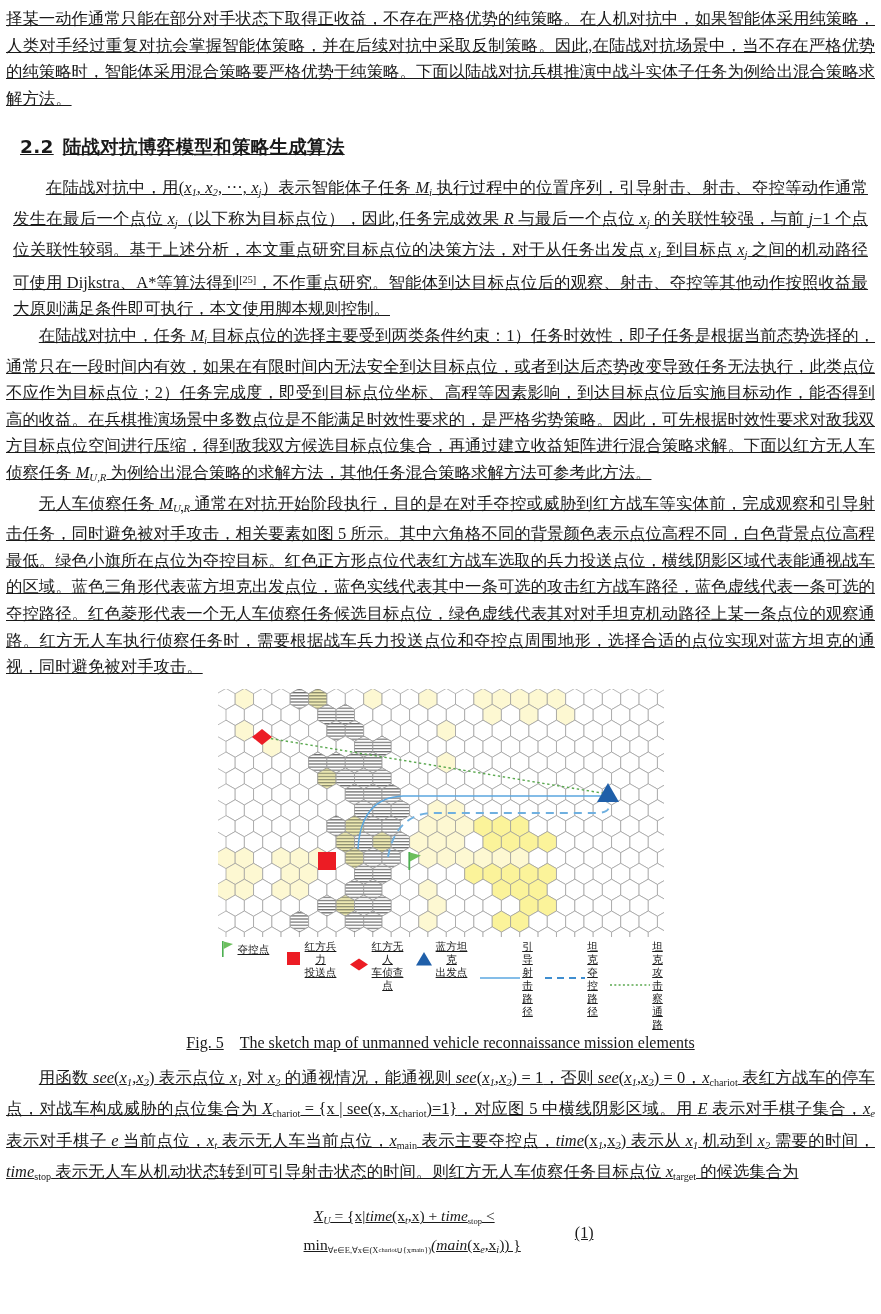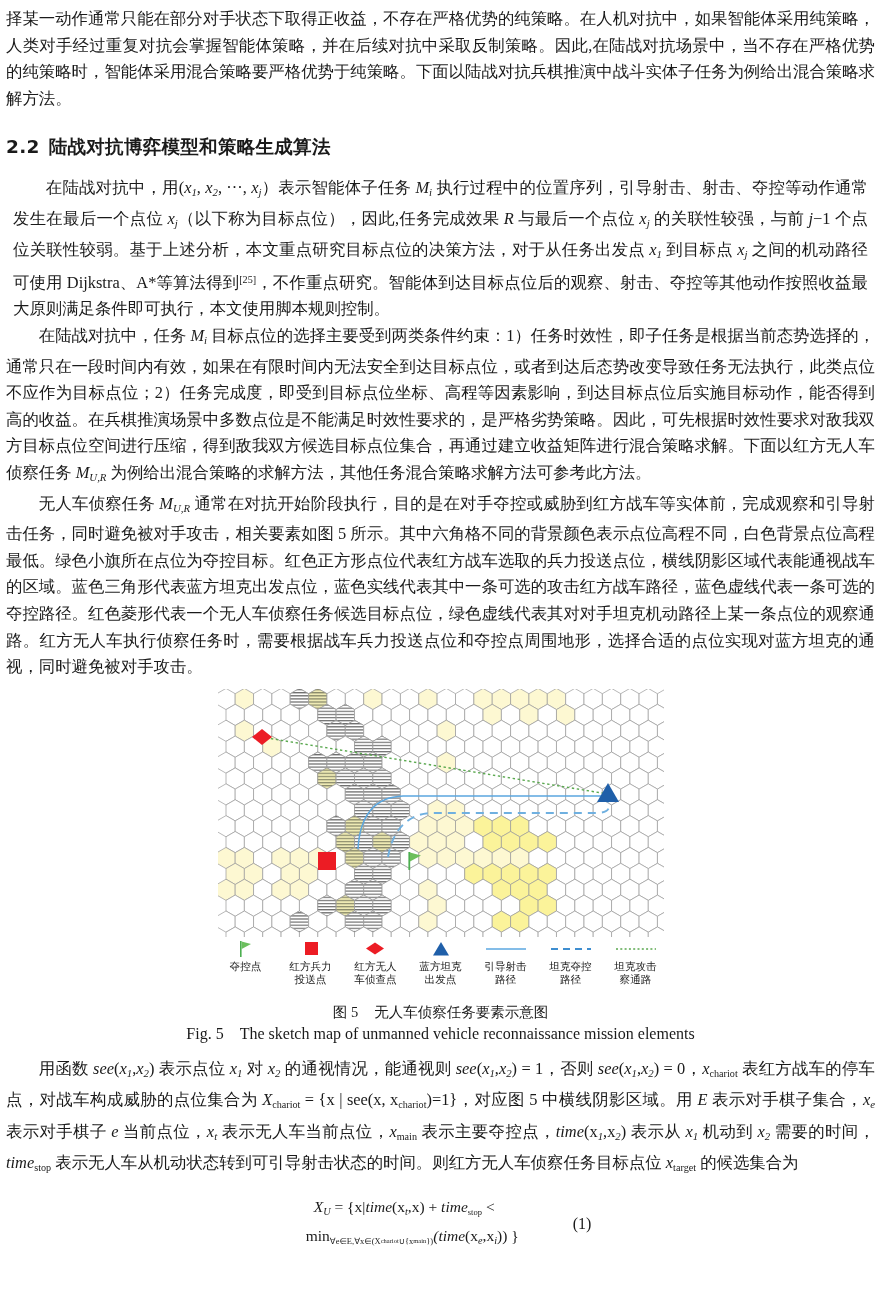--- a/index.html
+++ b/index.html
@@ -14,20 +14,21 @@
     color: #1a1a1a;
     overflow: hidden;
     position: relative;
   }
   .page {
     width: 881px;
     height: 1314px;
     position: relative;
     padding: 0;
     box-sizing: border-box;
+    text-decoration: underline;
   }
   .body-text {
     font-size: 16.4px;
     line-height: 26.6px;
     text-align: justify;
     text-justify: inter-ideograph;
     margin: 0;
     letter-spacing: 0px;
   }
   .indent { text-indent: 2em; }
@@ -73,21 +74,21 @@
   .legend {
     width: 446px;
     margin: 2px auto 0 auto;
     display: flex;
     justify-content: space-between;
     align-items: flex-start;
   }
   .legend-item {
     width: 56px;
     display: flex;
-    flex-direction: column;
+    flex-direction: row;
     align-items: center;
   }
   .legend-sym {
     height: 20px;
     display: flex;
     align-items: center;
     justify-content: center;
   }
   .legend-label {
     font-size: 10.6px;
@@ -142,21 +143,21 @@
 <body>
 
 <div class="page">
 
   <div class="blk-top">
     <p class="body-text">择某一动作通常只能在部分对手状态下取得正收益，不存在严格优势的纯策略。在人机对抗中，如果智能体采用纯策略，人类对手经过重复对抗会掌握智能体策略，并在后续对抗中采取反制策略。因此,在陆战对抗场景中，当不存在严格优势的纯策略时，智能体采用混合策略要严格优势于纯策略。下面以陆战对抗兵棋推演中战斗实体子任务为例给出混合策略求解方法。</p>
   </div>
 
   <div class="gap-before-heading"></div>
 
-  <div style="padding:0 6px;">
+  <div style="padding:0 20px;">
     <h2 class="section-heading"><span>2.2</span><span style="display:inline-block;width:9px"></span><span>陆战对抗博弈模型和策略生成算法</span></h2>
   </div>
 
   <div class="gap-after-heading"></div>
 
   <div style="padding:0 13px;">
     <p class="body-text indent"><span>在陆战对抗中，用(</span><i>x</i><span class="sub">1</span><span>, </span><i>x</i><span class="sub">2</span><span>, ···, </span><i>x</i><span class="sub">j</span><span>）表示智能体子任务 </span><i>M</i><span class="sub">i</span><span> 执行过程中的位置序列，引导射击、射击、夺控等动作通常发生在最后一个点位 </span><i>x</i><span class="sub">j</span><span>（以下称为目标点位），因此,任务完成效果 </span><i>R</i><span> 与最后一个点位 </span><i>x</i><span class="sub">j</span><span> 的关联性较强，与前 </span><i>j</i><span>−1 个点位关联性较弱。基于上述分析，本文重点研究目标点位的决策方法，对于从任务出发点 </span><i>x</i><span class="sub">1</span><span> 到目标点 </span><i>x</i><span class="sub">j</span><span> 之间的机动路径可使用 Dijkstra、A*等算法得到</span><span class="sup">[25]</span><span>，不作重点研究。智能体到达目标点位后的观察、射击、夺控等其他动作按照收益最大原则满足条件即可执行，本文使用脚本规则控制。</span></p>
   </div>
 
   <div style="padding:0 6px;">
@@ -716,31 +717,30 @@
           <svg width="44" height="18" viewBox="0 0 44 18">
               <line x1="2" y1="9" x2="42" y2="9" stroke="#5aa84f" stroke-width="1.5" stroke-dasharray="2 2.3"></line>
             </svg>
         </div>
         <div class="legend-label">坦克攻击
 察通路</div>
       </div>
 
     </div>
 
-    <div class="caption-cn"><span>图 5</span><span class="cap-space"></span><span>无人车侦察任务要素示意图</span></div>
 
     <div class="caption-en"><span>Fig. 5</span><span class="cap-space"></span><span>The sketch map of unmanned vehicle reconnaissance mission elements</span></div>
   </div>
 
   <div style="padding:12px 6px 0 6px;">
     <p class="body-text indent"><span>用函数 </span><i>see</i><span>(</span><i>x</i><span class="sub">1</span><span>,</span><i>x</i><span class="sub">2</span><span>)</span><span> 表示点位 </span><i>x</i><span class="sub">1</span><span> 对 </span><i>x</i><span class="sub">2</span><span> 的通视情况，能通视则 </span><i>see</i><span>(</span><i>x</i><span class="sub">1</span><span>,</span><i>x</i><span class="sub">2</span><span>)</span> = 1<span>，否则 </span><i>see</i><span>(</span><i>x</i><span class="sub">1</span><span>,</span><i>x</i><span class="sub">2</span><span>)</span> = 0<span>，</span><i>x</i><span class="subr">chariot</span><span> 表红方战车的停车点，对战车构成威胁的点位集合为 </span><i>X</i><span class="subr">chariot</span><span> = {x | see(x, x</span><span class="subr">chariot</span><span>)=1}</span><span>，对应图 5 中横线阴影区域。用 </span><i>E</i><span> 表示对手棋子集合，</span><i>x</i><span class="sub">e</span><span> 表示对手棋子 </span><i>e</i><span> 当前点位，</span><i>x</i><span class="sub">t</span><span> 表示无人车当前点位，</span><i>x</i><span class="subr">main</span><span> 表示主要夺控点，</span><i>time</i><span>(x</span><span class="sub">1</span><span>,x</span><span class="sub">2</span><span>)</span><span> 表示从 </span><i>x</i><span class="sub">1</span><span> 机动到 </span><i>x</i><span class="sub">2</span><span> 需要的时间，</span><i>time</i><span class="subr">stop</span><span> 表示无人车从机动状态转到可引导射击状态的时间。则红方无人车侦察任务目标点位 </span><i>x</i><span class="subr">target</span><span> 的候选集合为</span></p>
   </div>
 
   <div class="equation-block">
     <div class="eq-body">
       <div><i>X</i><span class="sub">U</span><span> = {x|</span><i>time</i><span>(x</span><span class="sub">t</span><span>,x</span><span>) + </span><i>time</i><span class="tiny-sub">stop</span><span> &lt;</span></div>
-      <div class="eq-line2"><span>min</span><span class="tiny-sub">∀e∈E,∀x∈(X</span><span class="tiny-sub" style="font-size:0.42em">chariot</span><span class="tiny-sub">∪{x</span><span class="tiny-sub" style="font-size:0.42em">main</span><span class="tiny-sub">})</span><i>(time</i><span>(x</span><span class="sub">e</span><span>,x</span><span class="sub">i</span><span>)) }</span></div>
+      <div class="eq-line2"><span>min</span><span class="tiny-sub">∀e∈E,∀x∈(X</span><span class="tiny-sub" style="font-size:0.42em">chariot</span><span class="tiny-sub">∪{x</span><span class="tiny-sub" style="font-size:0.42em">main</span><span class="tiny-sub">})</span><i>(main</i><span>(x</span><span class="sub">e</span><span>,x</span><span class="sub">i</span><span>)) }</span></div>
     </div>
     <div class="eq-number">(1)</div>
   </div>
 
 
 </div>
 
 </body></html>

